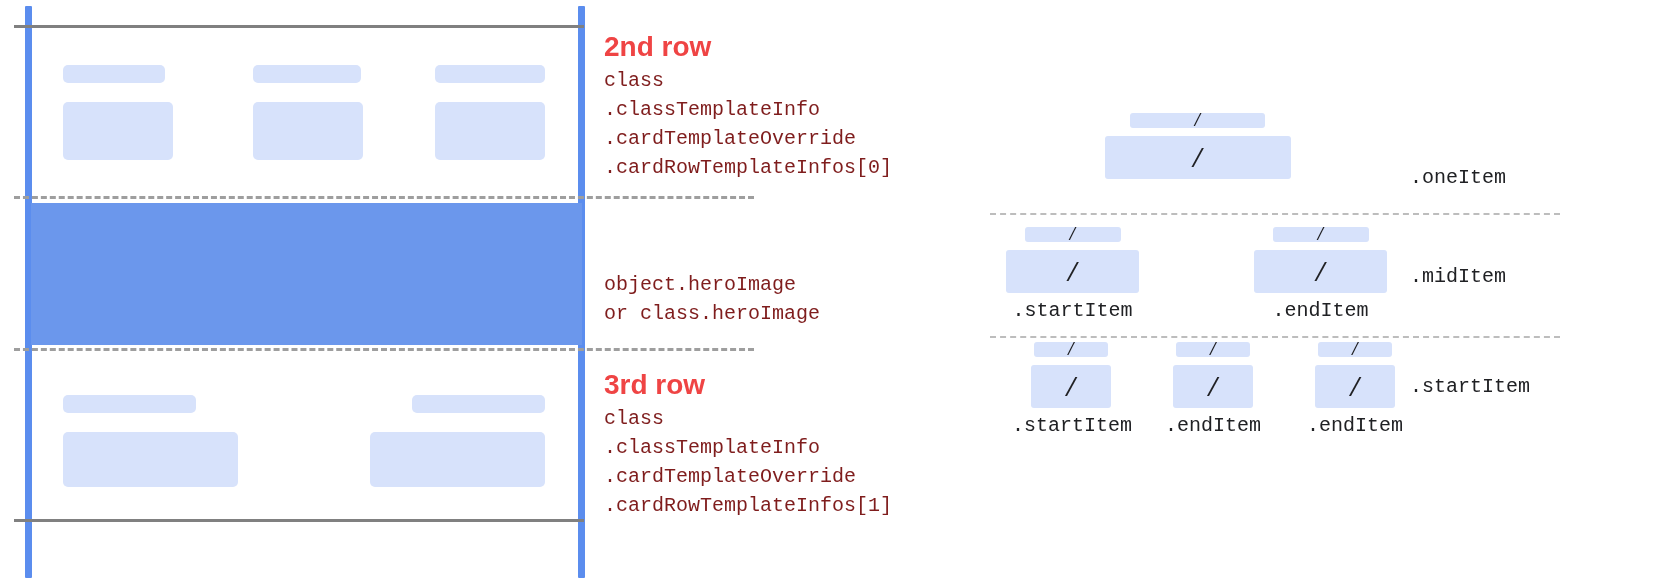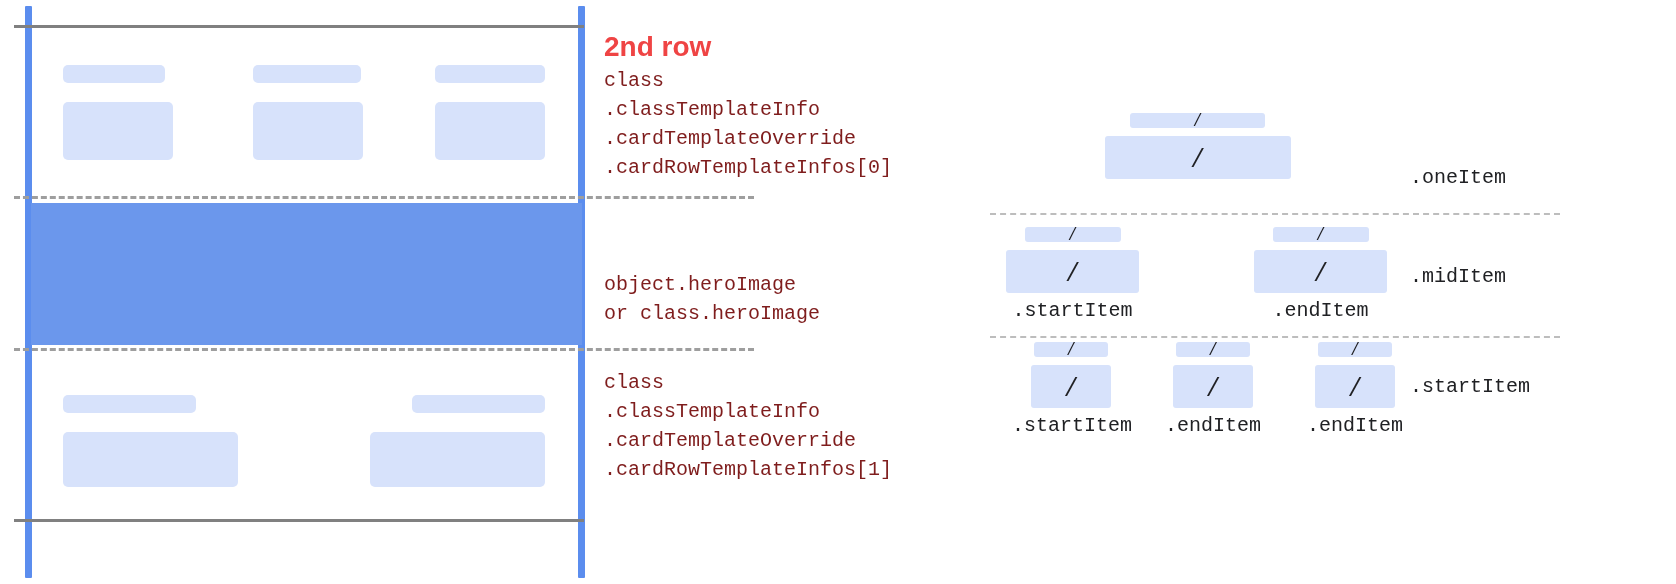--- a/index.html
+++ b/index.html
@@ -198,20 +198,21 @@
 .cardTemplateOverride
 .cardRowTemplateInfos[0]</div>
 </div>
 
 <div class="callout" id="callout-hero">
   <div class="callout-code">object.heroImage
 or class.heroImage</div>
 </div>
 
 <div class="callout" id="callout-3rd-row">
+  <div class="callout-title">3rd row</div>
   <div class="callout-code">class
 .classTemplateInfo
 .cardTemplateOverride
 .cardRowTemplateInfos[1]</div>
 </div>
 
 <div id="right-diagram">
 
   <div class="r-dashed" id="r-dashed-1"></div>
   <div class="r-dashed" id="r-dashed-2"></div>

